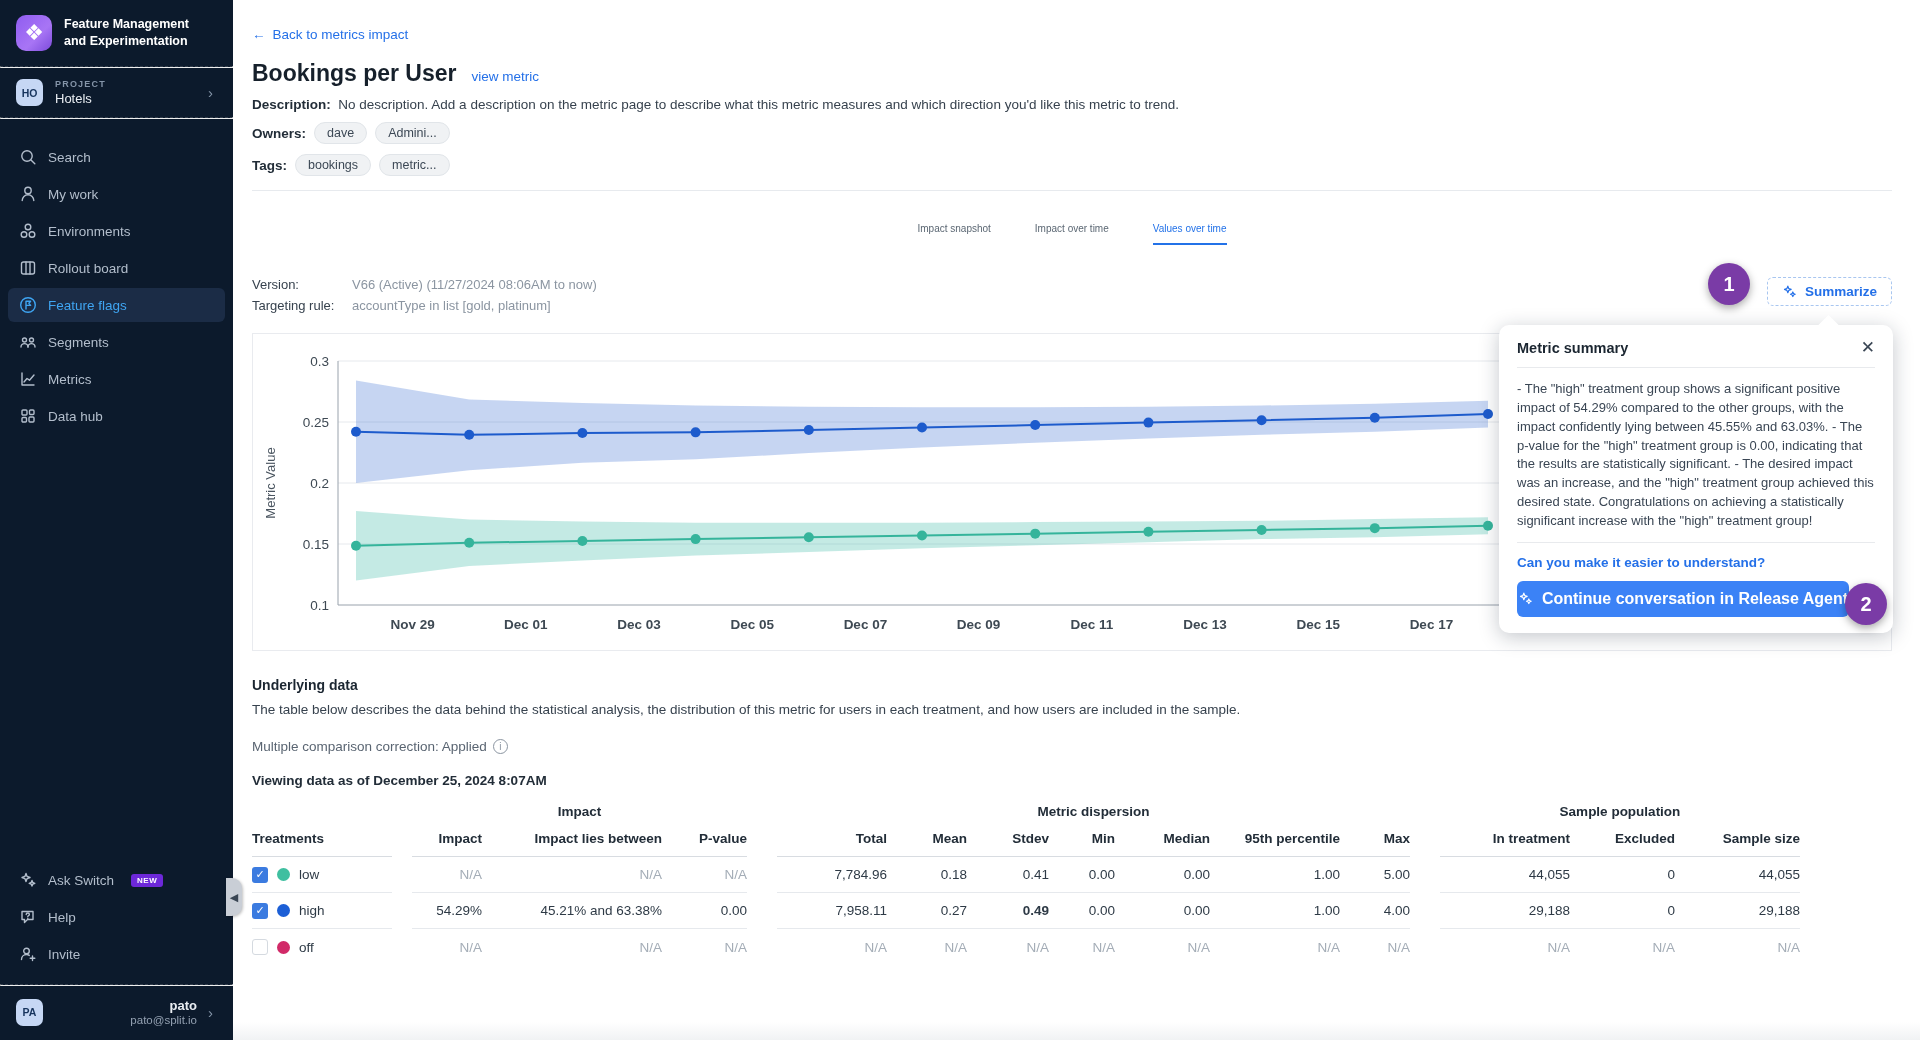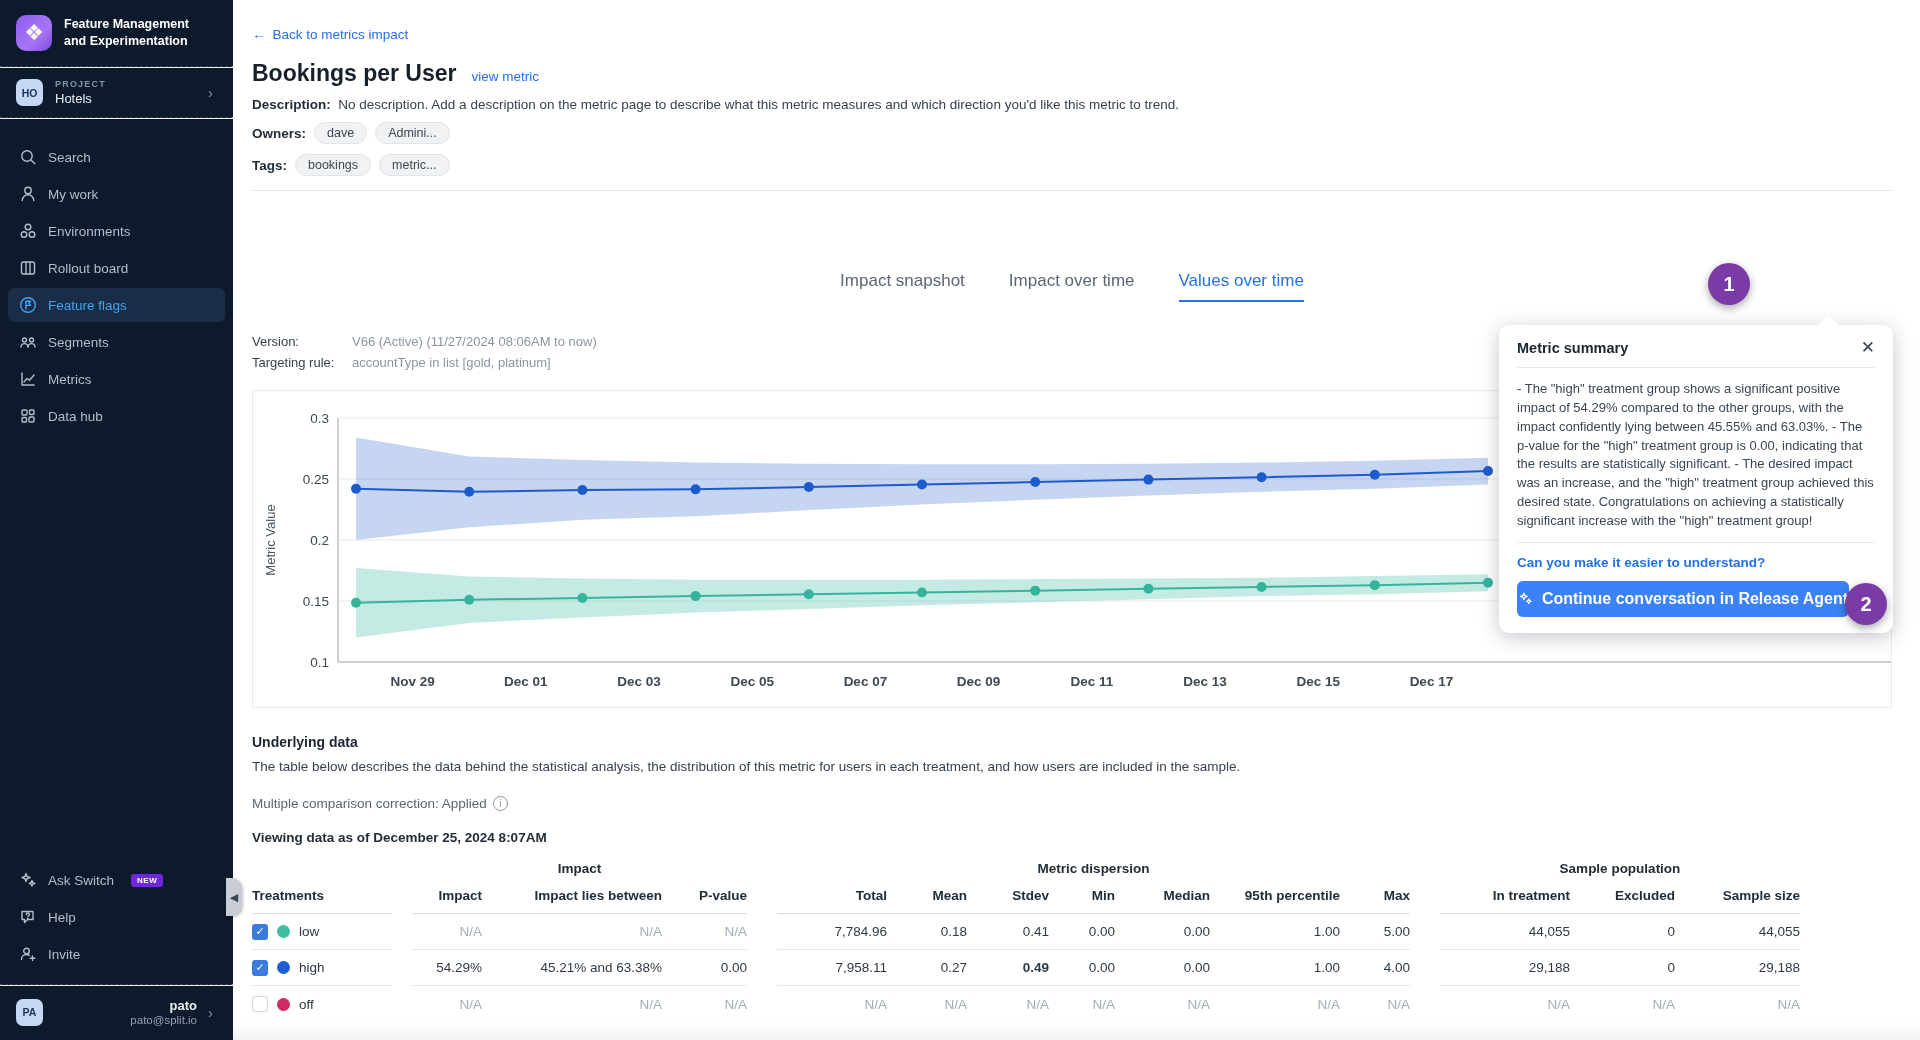--- a/index.html
+++ b/index.html
@@ -35,21 +35,21 @@
   .back-link { display:inline-flex; align-items:center; gap:7px; margin-top:27px; color:#2470E8; font-size:13.5px; cursor:pointer; }
   .title-row { display:flex; align-items:baseline; gap:15px; margin-top:17px; }
   .page-title { font-size:23px; font-weight:700; color:#16202B; }
   .view-metric { color:#2470E8; font-size:13.5px; cursor:pointer; }
   .desc-row { margin-top:10px; font-size:13.5px; color:#37424E; }
   .desc-row b, .meta-label { font-weight:700; color:#222D38; }
   .meta-row { display:flex; align-items:center; gap:8px; margin-top:10px; font-size:13.5px; }
   .pill { background:#F0F2F4; border:1px solid #E1E5E9; border-radius:13px; padding:3px 12px; font-size:12.5px; color:#3C4855; cursor:pointer; }
   .hdr-divider { border:none; border-top:1px solid #E7EAEE; margin-top:14px; }
   .tabs { display:flex; justify-content:center; gap:44px; margin-top:32px; }
-  .tab { font-size:17px; color:#5B6773; padding-bottom:9px; cursor:pointer; border-bottom:2.5px solid transparent;margin-top:48px; }
+  .tab { font-size:10px; color:#5B6773; padding-bottom:9px; cursor:pointer; border-bottom:2.5px solid transparent; }
   .tab.active { color:#2372E8; border-bottom-color:#2372E8; }
 
   .section-row { display:flex; justify-content:space-between; align-items:flex-start; margin-top:22px; }
   .section-title { font-size:17.5px; font-weight:700; color:#1B2631; }
   .kv { display:flex; margin-top:10px; font-size:13px; }
   .kv + .kv { margin-top:6px; }
   .kv .k { width:100px; color:#37424E; }
   .kv .v { color:#8B95A1; }
   .summarize-btn { display:inline-flex; align-items:center; gap:8px; border:1px dashed #A8C6F0; background:#fff; color:#2470E8; font-size:13.5px; font-weight:700; padding:6px 14px; border-radius:6px; cursor:pointer; margin-top:10px; }
 

